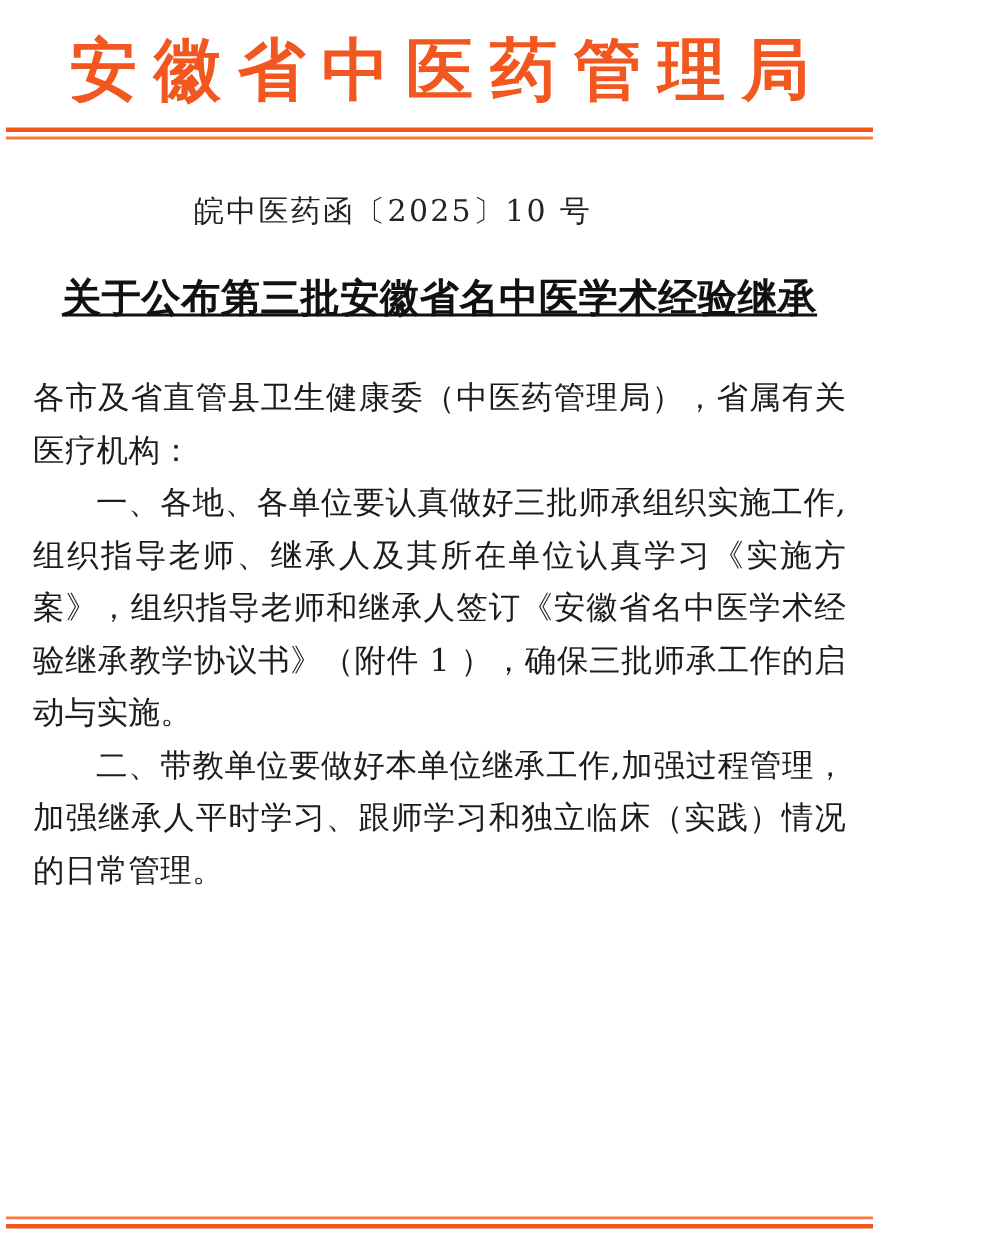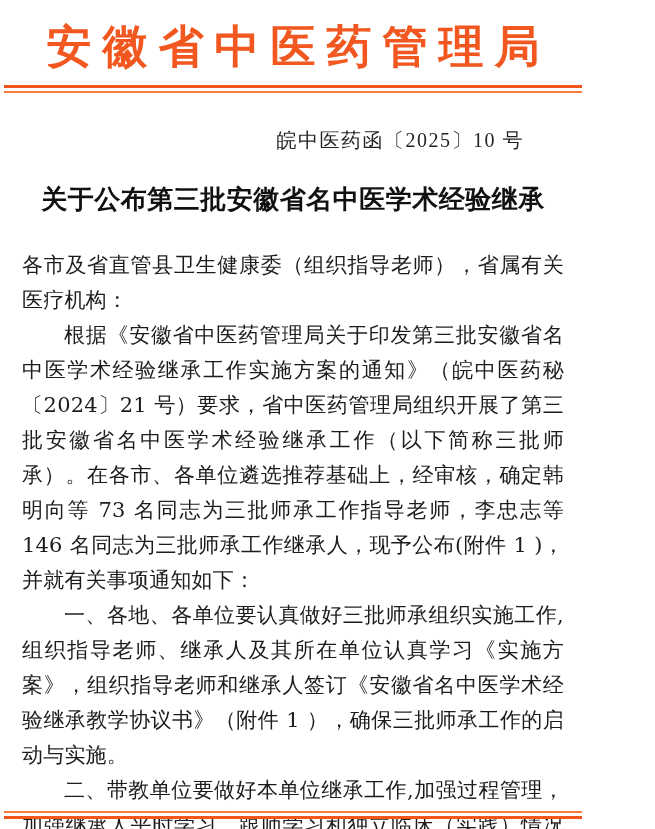--- a/index.html
+++ b/index.html
@@ -57,39 +57,39 @@
   .rule-thin {
     height: 2px;
     background: #f87a3a;
     width: 100%;
   }
 
   
   .docnum-row {
     margin-top: 33px;
     padding-right: 62px;
-    text-align: right;
+    text-align: center;
     font-size: 20px;
     line-height: 28px;
     letter-spacing: 1.5px;
     color: #232323;
     white-space: nowrap;
-    font-family: Liberation Serif, serif;
   }
 
   
   .doc-title {
     margin: 26px auto 0 auto;
     width: 540px;
     text-align: center;
     font-weight: bold;
     font-size: 26px;
     line-height: 38px;
     letter-spacing: 0.5px;
     color: #111111;
+    text-decoration: underline;
   }
   .doc-title .tline {
     display: block;
     white-space: nowrap;
   }
 
   
   .body-block {
     margin: 30px auto 0 auto;
     width: 542px;
@@ -135,22 +135,21 @@
     </div>
   </div>
 
   <div class="docnum-row">皖中医药函〔2025〕10 号</div>
 
   <div class="doc-title">
     <span class="tline">关于公布第三批安徽省名中医学术经验继承</span>
   </div>
 
   <div class="body-block">
-    <p class="para noindent">各市及省直管县卫生健康委（组织指导老师），省属有关医疗机构：</p>
-    <p class="para indent">根据《安徽省中医药管理局关于印发第三批安徽省名中医学术经验继承工作实施方案的通知》（皖中医药秘〔2024〕21 号）要求，省中医药管理局组织开展了第三批安徽省名中医学术经验继承工作（以下简称三批师承）。在各市、各单位遴选推荐基础上，经审核，确定韩明向等 73 名同志为三批师承工作指导老师，李忠志等 146 名同志为三批师承工作继承人，现予公布(附件 1 )，并就有关事项通知如下：</p>
+    <p class="para noindent">各市及省直管县卫生健康委（中医药管理局），省属有关医疗机构：</p>
     <p class="para indent">一、各地、各单位要认真做好三批师承组织实施工作,组织指导老师、继承人及其所在单位认真学习《实施方案》，组织指导老师和继承人签订《安徽省名中医学术经验继承教学协议书》（附件 1 ），确保三批师承工作的启动与实施。</p>
     <p class="para indent">二、带教单位要做好本单位继承工作,加强过程管理，加强继承人平时学习、跟师学习和独立临床（实践）情况的日常管理。</p>
 
   </div>
 
   <div class="rules-bottom">
     <div class="rule-thin"></div>
     <div class="rule-gap"></div>
     <div class="rule-thick"></div>
   </div>

